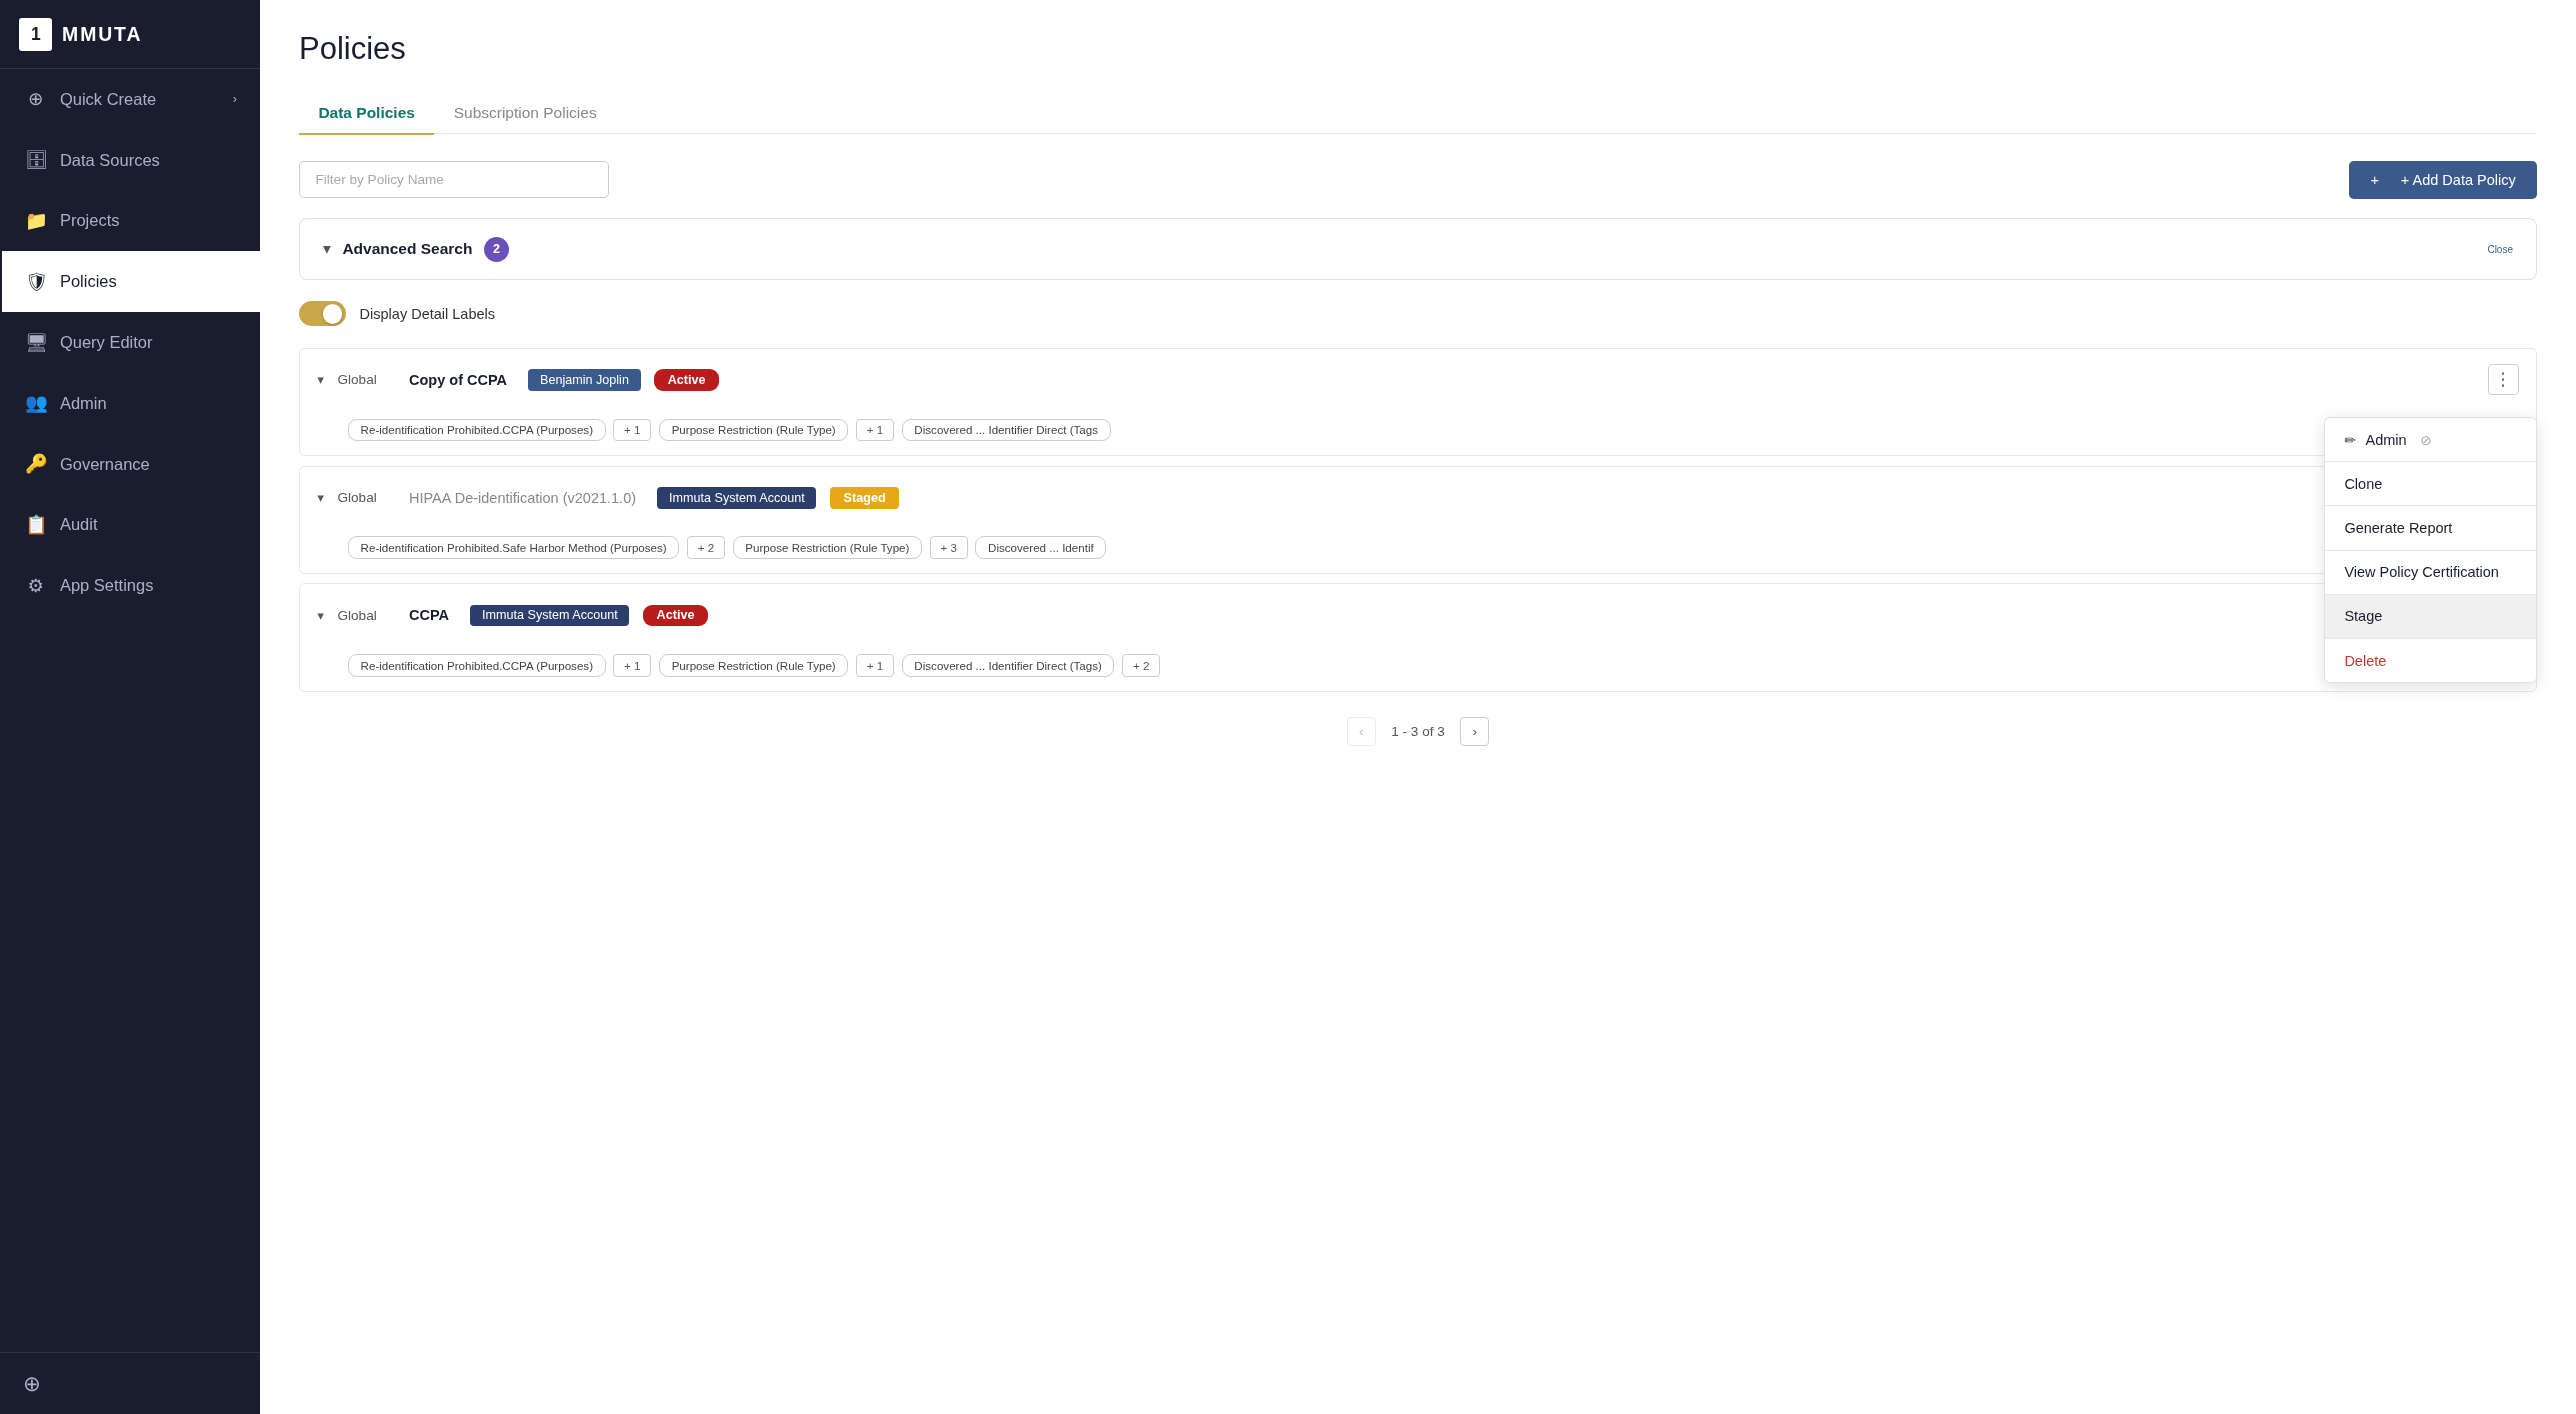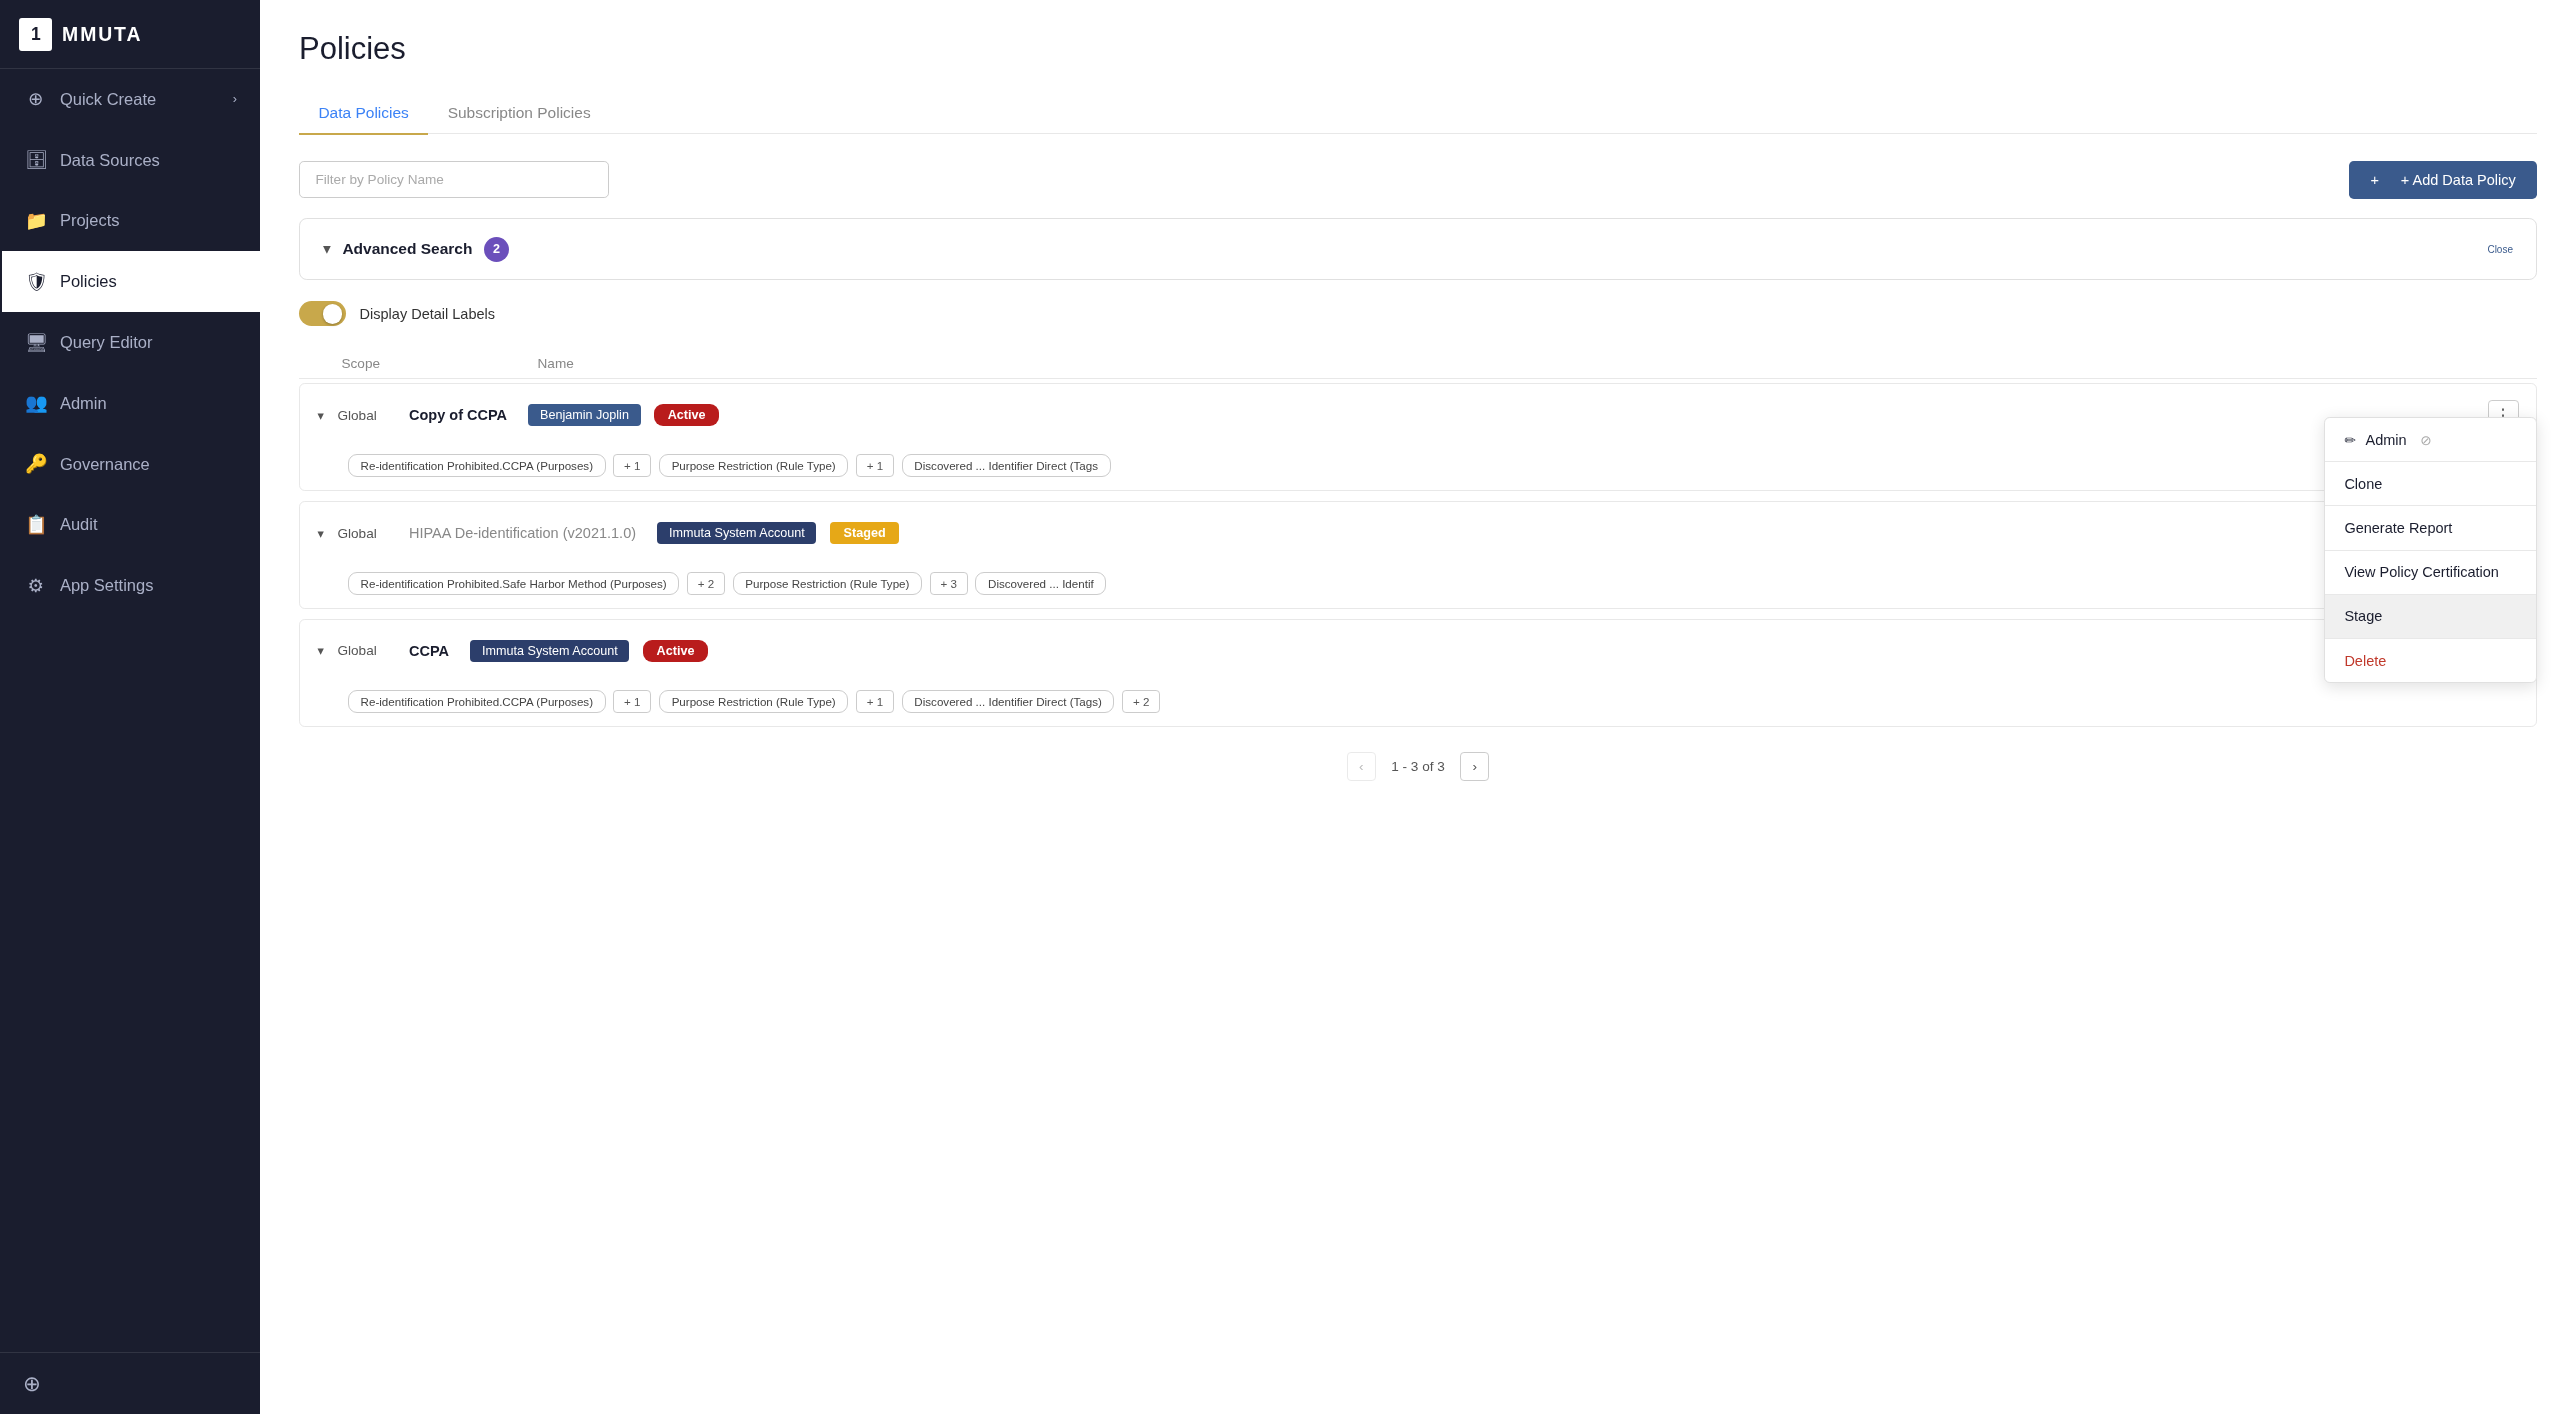--- a/index.html
+++ b/index.html
@@ -102,22 +102,22 @@
     .tab {
       padding: 9.7px 19.4px 11.6px;
       font-size: 15.5px;
       cursor: pointer;
       color: #888;
       border-bottom: 2.9px solid transparent;
       margin-bottom: -1.9px;
       font-weight: 400;
     }
     .tab.active {
-      color: #3b82f6;
-      font-weight: 400;
+      color: #0f766e;
+      font-weight: 700;
       border-bottom: 2.9px solid #c8a84b;
     }
 
     
     .search-row {
       display: flex;
       align-items: flex-start;
       justify-content: space-between;
       margin-bottom: 19.4px;
     }
@@ -464,24 +464,20 @@
       <span class="close-link">Close</span>
     </div>
 
     <div class="toggle-row">
       <div class="toggle">
         <div class="toggle-knob"></div>
       </div>
       <span class="toggle-label">Display Detail Labels</span>
     </div>
 
-    <div class="table-header">
-      <span style="padding-left:27px;">Scope</span>
-      <span style="padding-left:48px;">Name</span>
-    </div>
 
     <div class="policy-row">
       <div class="policy-main-row">
         <span class="chevron-small">▾</span>
         <span class="scope-label">Global</span>
         <span class="policy-name">Copy of CCPA</span>
         <span class="badge-user">Benjamin Joplin</span>
         <span class="badge-active">Active</span>
         <div class="policy-right">
           <button class="more-btn">⋮</button>

